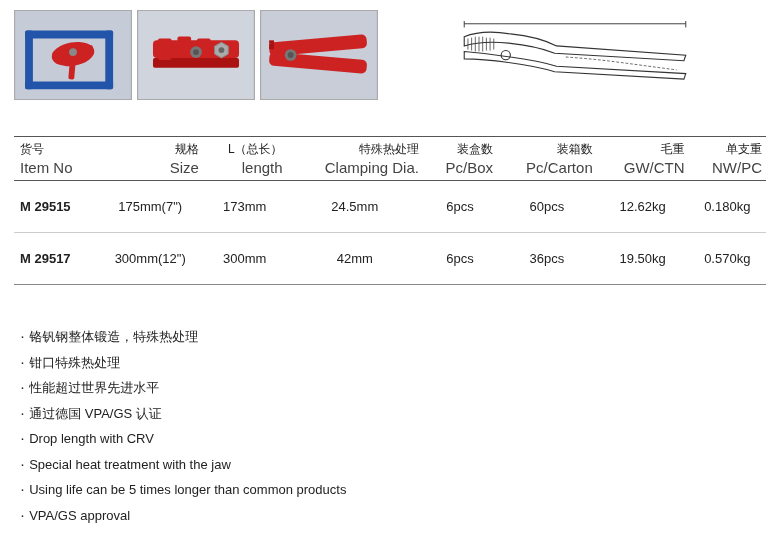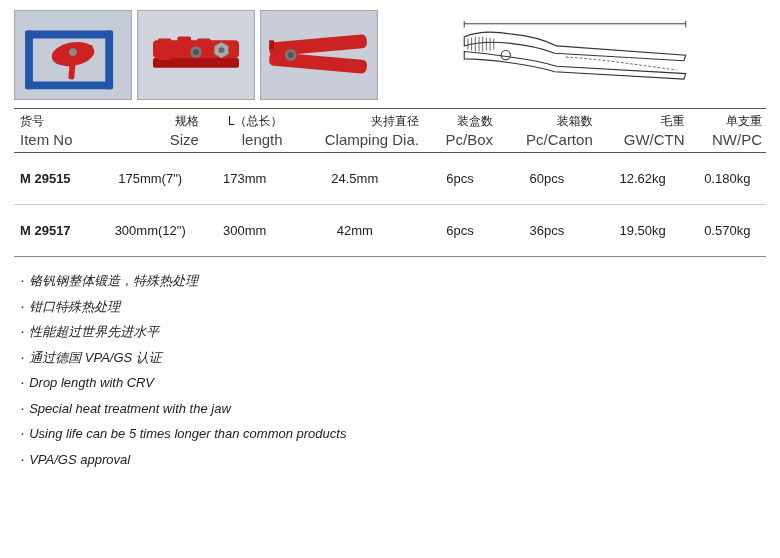--- a/index.html
+++ b/index.html
@@ -11,20 +11,21 @@
       font-size: 13px;
       color: #222;
       overflow: hidden;
     }
     .container {
       width: 780px;
       height: 558px;
       display: flex;
       flex-direction: column;
       padding: 10px 14px 10px 14px;
+      gap: 28px;
     }
 
     
     .top-section {
       display: flex;
       flex-direction: row;
       align-items: center;
       gap: 6px;
       margin-bottom: 8px;
     }
@@ -126,21 +127,20 @@
     .features-section ul {
       list-style: none;
       padding: 0;
       margin: 0;
     }
     .features-section ul li {
       font-size: 13px;
       color: #222;
       line-height: 1.7;
       padding-left: 2px;
-      font-style: italic;
     }
     .features-section ul li::before {
       content: "·  ";
       font-size: 15px;
     }
   </style>
 </head>
 <body>
 
 <div class="container">
@@ -234,21 +234,21 @@
           </th>
           <th>
             <span class="zh">规格</span>
             <span class="en">Size</span>
           </th>
           <th>
             <span class="zh">L（总长）</span>
             <span class="en">length</span>
           </th>
           <th>
-            <span class="zh">夹持直径</span>
+            <span class="zh">特殊热处理</span>
             <span class="en">Clamping Dia.</span>
           </th>
           <th>
             <span class="zh">装盒数</span>
             <span class="en">Pc/Box</span>
           </th>
           <th>
             <span class="zh">装箱数</span>
             <span class="en">Pc/Carton</span>
           </th>

